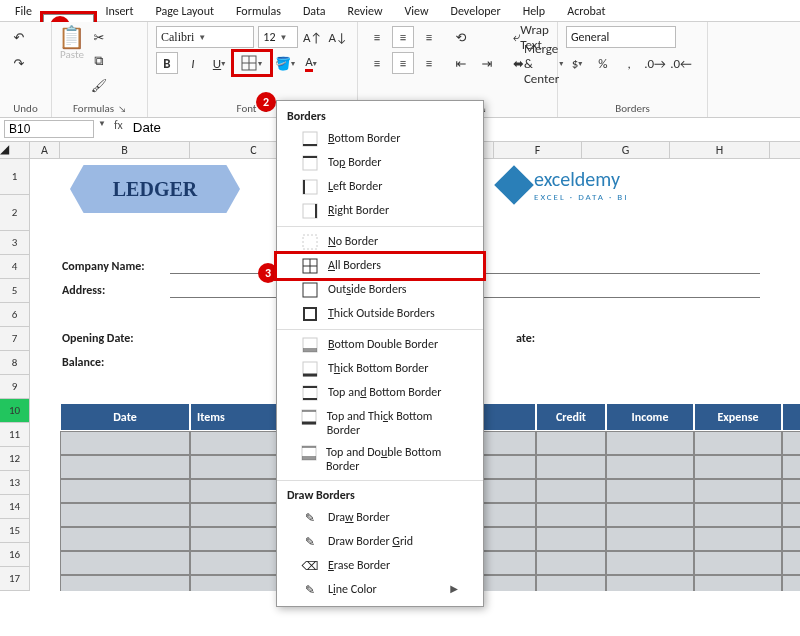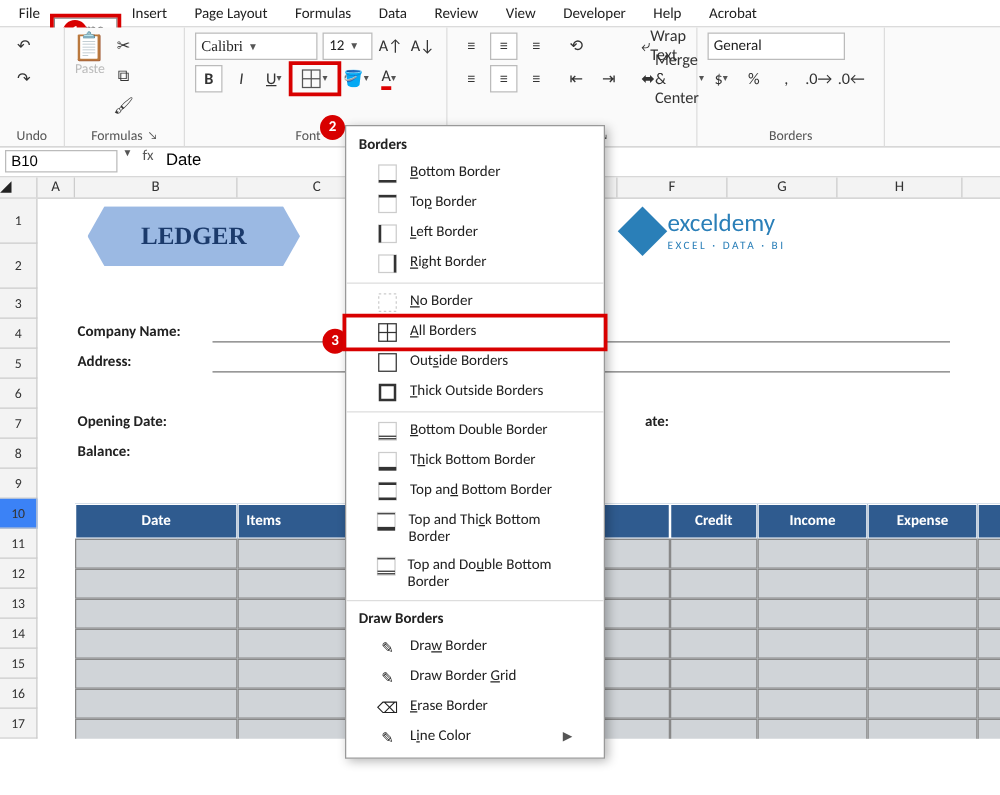--- a/index.html
+++ b/index.html
@@ -226,21 +226,21 @@
     <div class="row-headers">
       <div class="rowh tall">1</div>
       <div class="rowh tall">2</div>
       <div class="rowh">3</div>
       <div class="rowh">4</div>
       <div class="rowh">5</div>
       <div class="rowh">6</div>
       <div class="rowh">7</div>
       <div class="rowh">8</div>
       <div class="rowh">9</div>
-      <div class="rowh" style="background:#3b82f6;">10</div>
+      <div class="rowh" style="background:#22c55e;">10</div>
       <div class="rowh">11</div>
       <div class="rowh">12</div>
       <div class="rowh">13</div>
       <div class="rowh">14</div>
       <div class="rowh">15</div>
       <div class="rowh">16</div>
       <div class="rowh">17</div>
     </div>
 
     <div class="grid">

